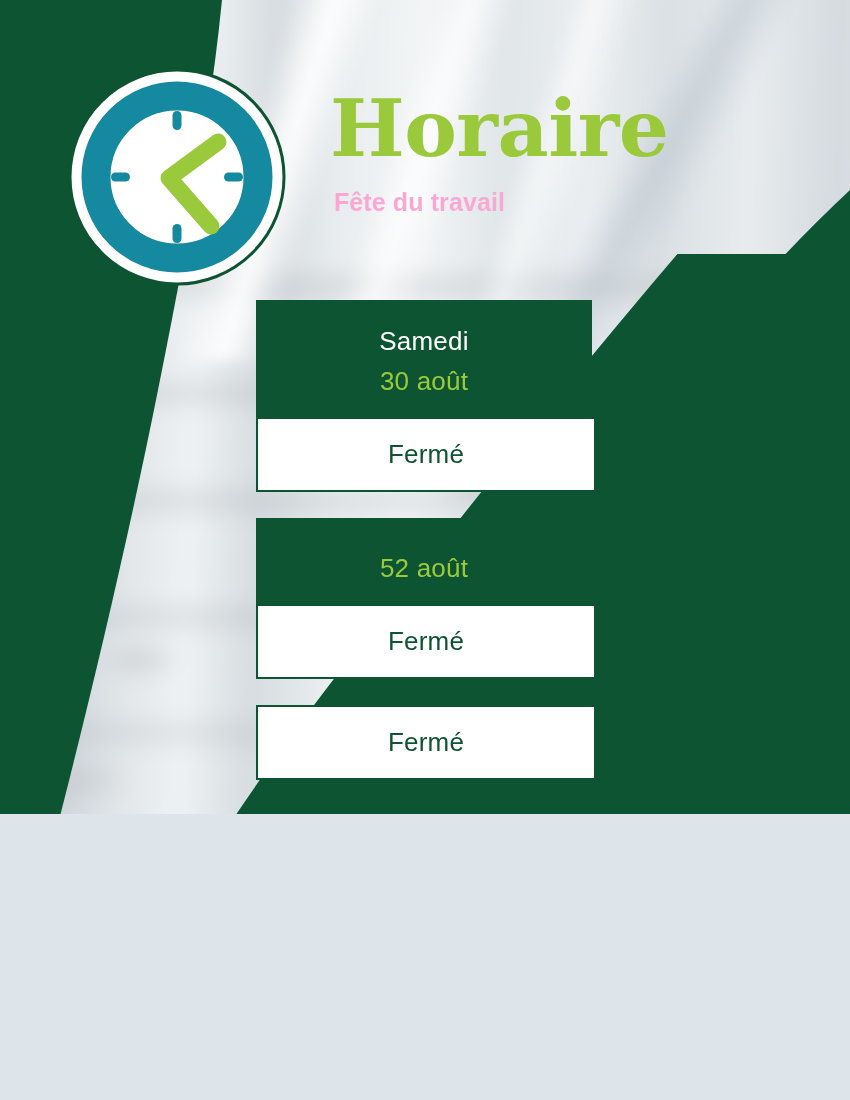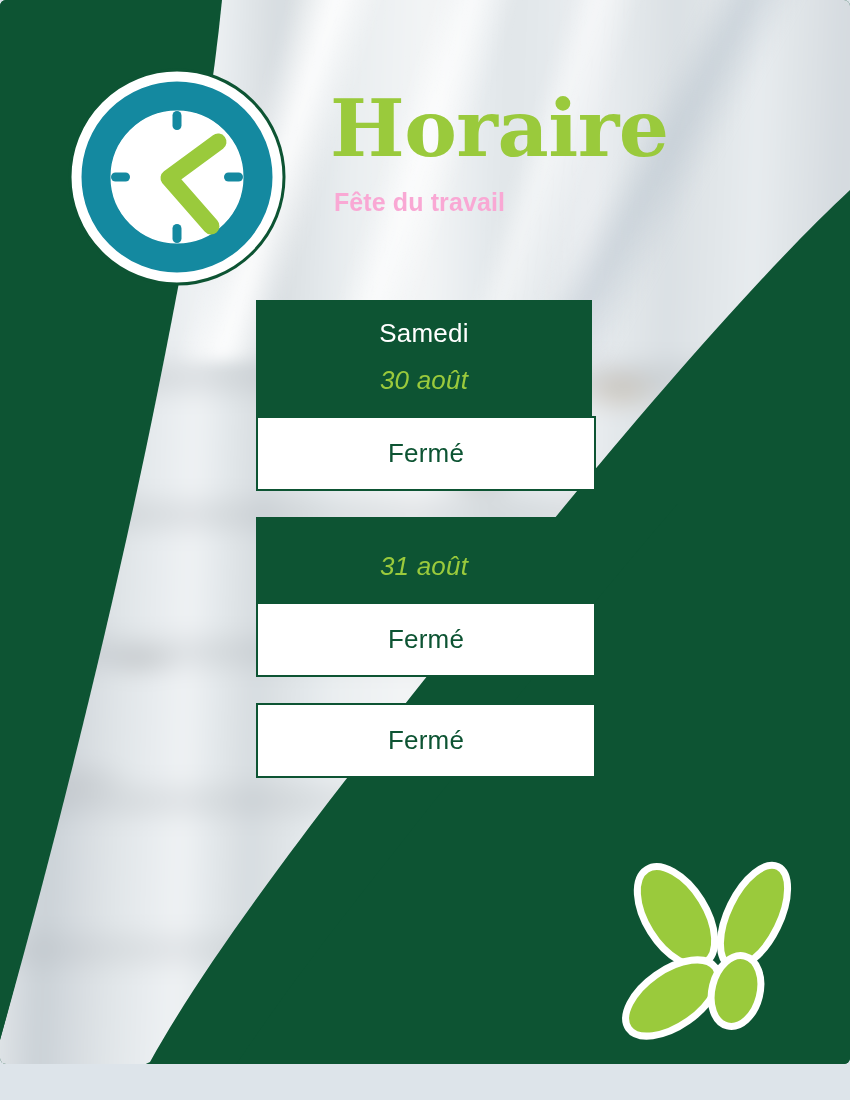--- a/index.html
+++ b/index.html
@@ -10,24 +10,23 @@
     width: 850px;
     height: 1100px;
     overflow: hidden;
     font-family: "Liberation Sans", sans-serif;
     background: #dde4ea;
   }
 
   #poster {
     position: relative;
     width: 850px;
-    height: 1064px;
+    height: 814px;
     overflow: hidden;
     background: #0d5433;
-    border-radius: 6px;
   }
 
   
   .photo-clip {
     position: absolute;
     inset: 0;
     
     clip-path: path("M 200 0 L 850 0 L 850 190 C 700 330 470 620 330 800 C 250 905 190 990 150 1062 L 70 1100 L 0 1100 L 0 1040 C 60 820 120 560 150 380 C 170 240 185 100 200 0 Z");
   }
   .photo {
@@ -150,40 +149,39 @@
     position: absolute;
     left: 256px; top: 300px;
     width: 336px;
   }
   .card {
     position: relative;
     margin-bottom: 26px;
   }
   .card-head {
     background: #0d5433;
-    padding: 18px 10px 20px;
+    padding: 26px 10px 20px;
     text-align: center;
   }
   .card-day {
     display: block;
     color: #ffffff;
     font-size: 26px;
     line-height: 31px;
     font-weight: normal;
     letter-spacing: 0.2px;
   }
   .card-date {
     display: block;
     color: #9aca3c;
     font-size: 26px;
     line-height: 31px;
     font-weight: normal;
     letter-spacing: 0.2px;
-    margin-top: 16px;
-    font-style: italic;
+    margin-top: 9px;
   }
   .card-body {
     background: #ffffff;
     border: 2px solid #0d5433;
     padding: 20px 10px;
     text-align: center;
     width: 336px;
     box-sizing: content-box;
     margin-left: 0;
   }
@@ -250,21 +248,21 @@
       </div>
       <div class="card-body-wrap">
         <div class="card-body">
           <span class="card-status">Fermé</span>
         </div>
       </div>
     </div>
 
     <div class="card">
       <div class="card-head">
-        <span class="card-date">31 août</span>
+        <span class="card-date">52 août</span>
       </div>
       <div class="card-body-wrap">
         <div class="card-body">
           <span class="card-status">Fermé</span>
         </div>
       </div>
     </div>
 
     <div class="card">
       <div class="card-body-wrap">

